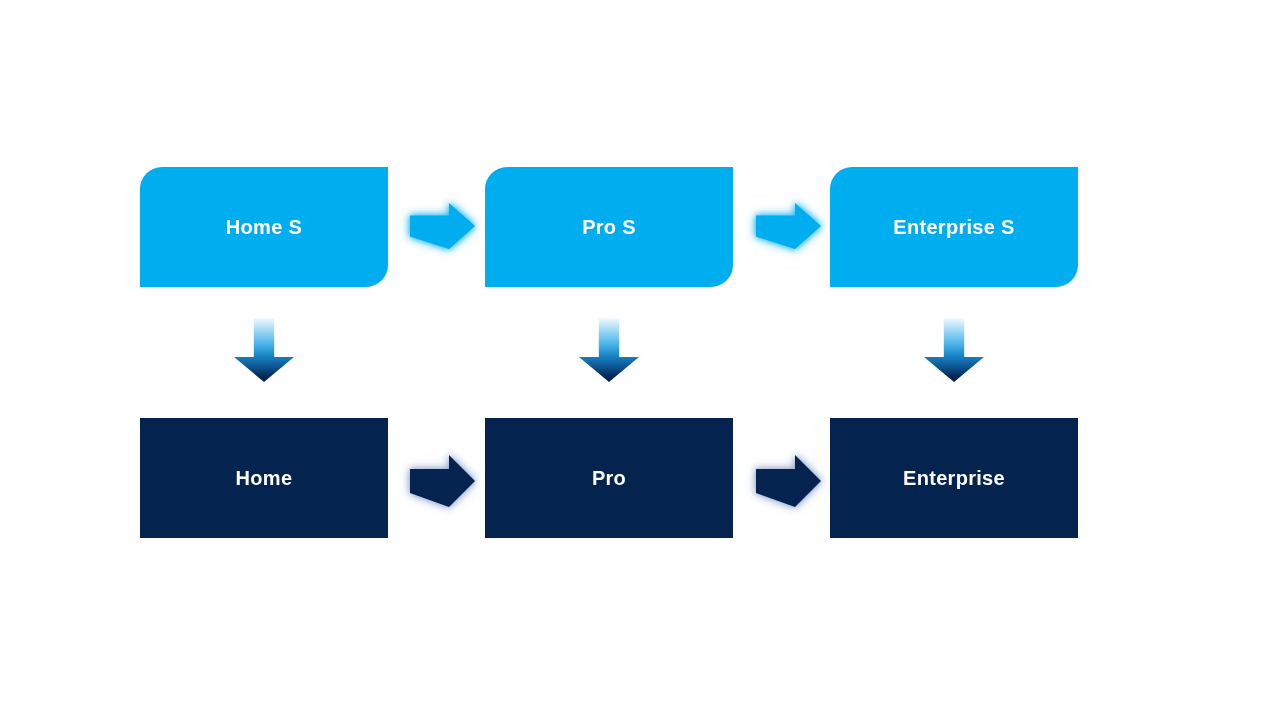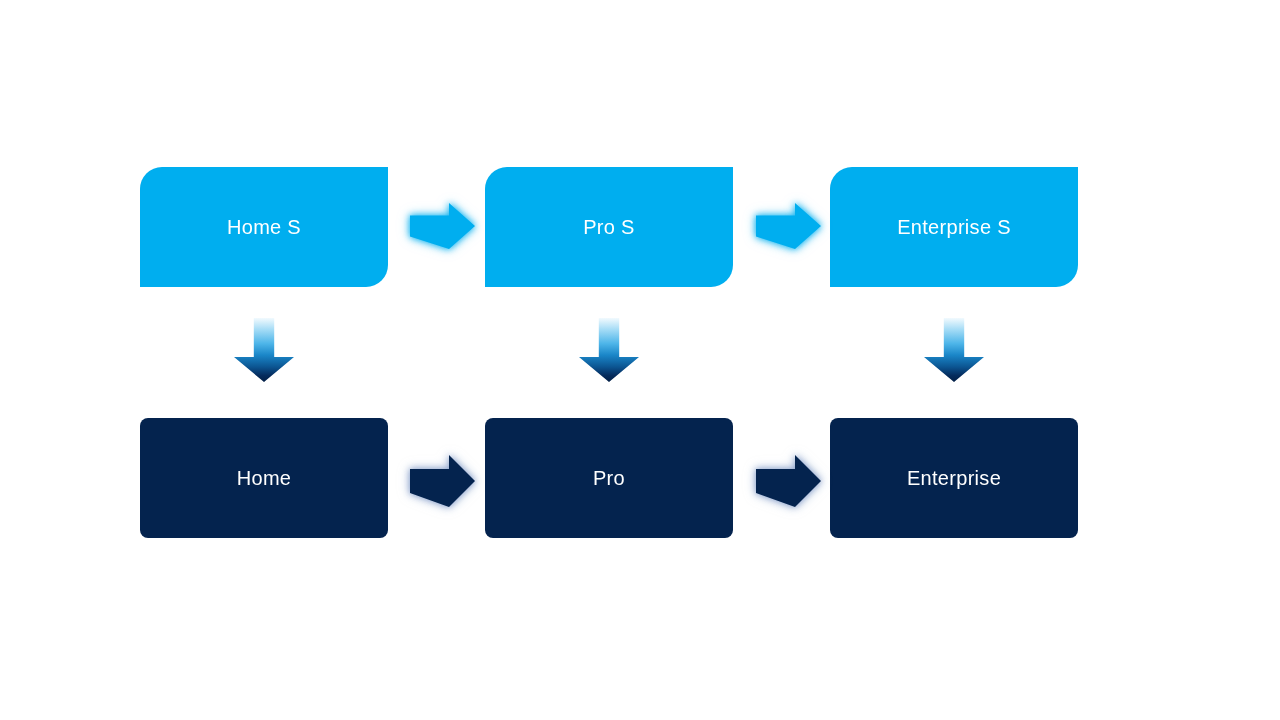--- a/index.html
+++ b/index.html
@@ -18,32 +18,32 @@
   
   .node {
     position: absolute;
     width: 248px;
     height: 120px;
     display: flex;
     align-items: center;
     justify-content: center;
     color: #ffffff;
     font-size: 20px;
-    font-weight: 400;
+    font-weight: 700;
     letter-spacing: 0.3px;
   }
   .node.top {
     top: 167px;
     background: #00AEEF;
     border-radius: 22px 0 22px 0; 
   }
   .node.bottom {
     top: 418px;
     background: #04234E;
-    border-radius: 8px;
+    border-radius: 0;
   }
   .col-0 { left: 140px; }
   .col-1 { left: 485px; }
   .col-2 { left: 830px; }
 
   
   .harrow-wrap {
     position: absolute;
     width: 65px;
     height: 46px;

